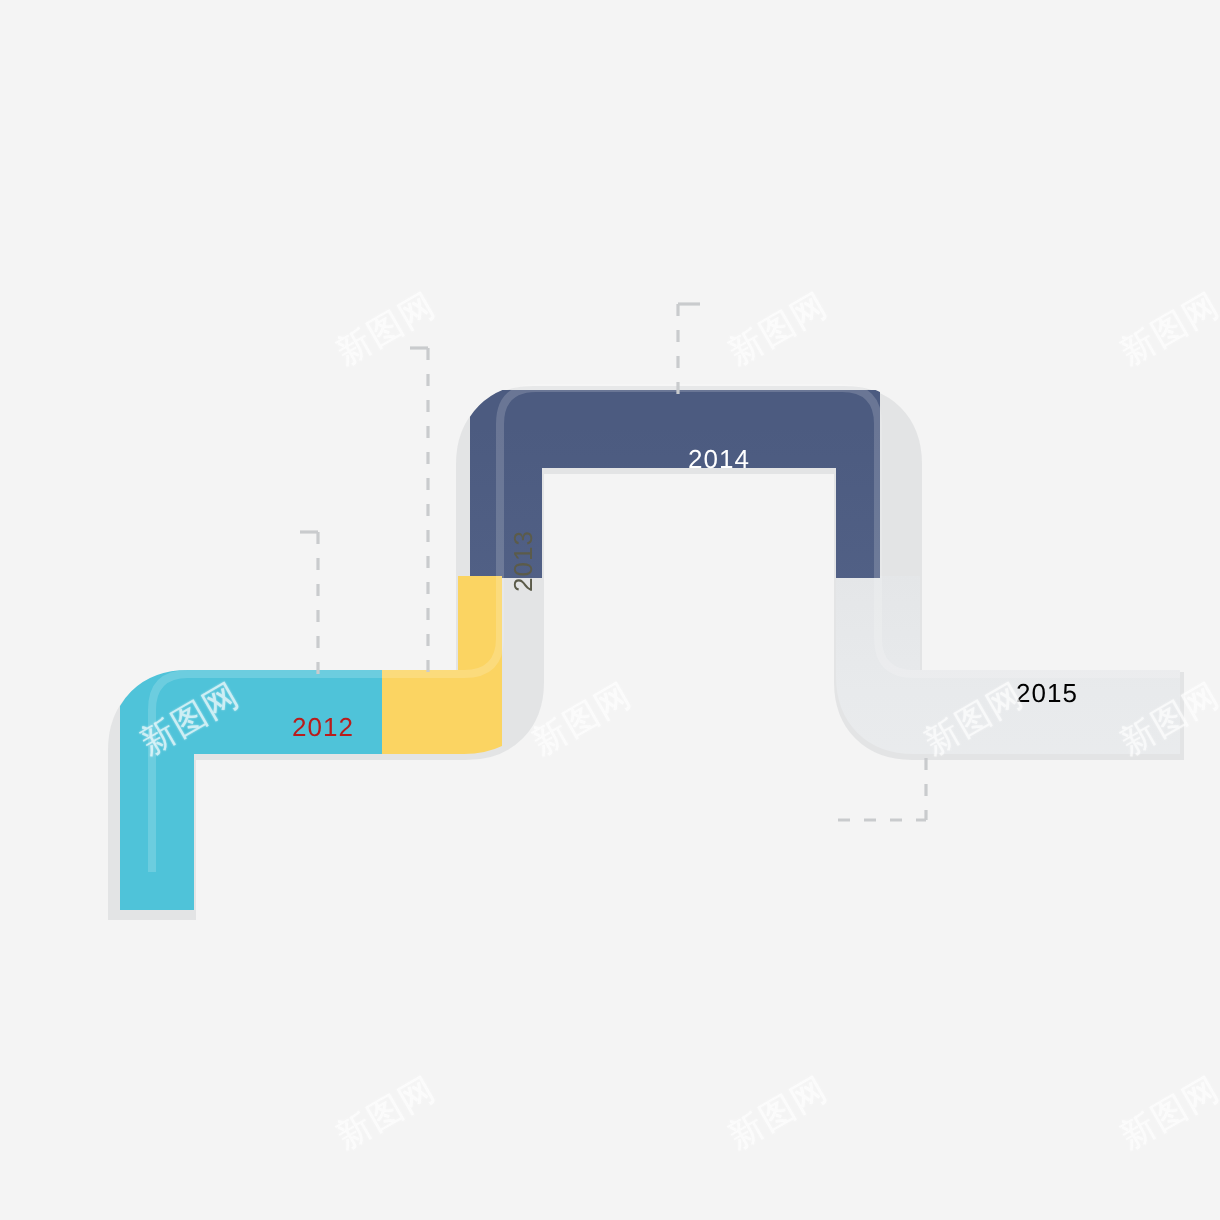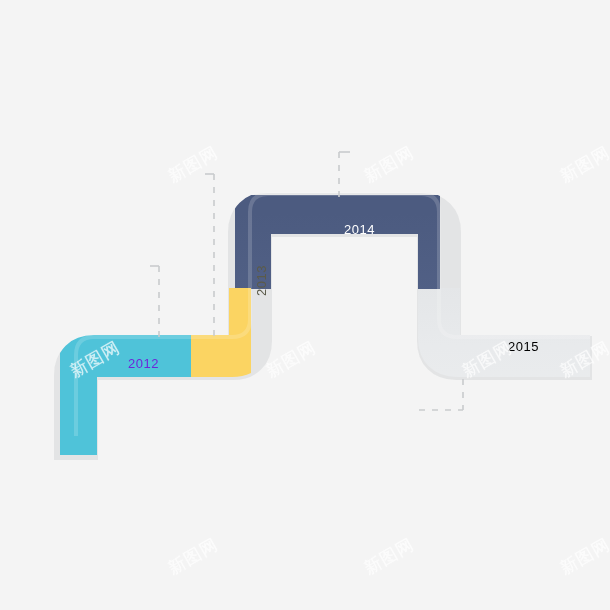--- a/index.html
+++ b/index.html
@@ -43,21 +43,21 @@
     text-shadow: 0 0 1px rgba(255,255,255,0.9);
   }
   .lbl {
     position: absolute;
     font-family: "Liberation Sans", sans-serif;
     font-size: 13px;
     letter-spacing: 0.5px;
     white-space: nowrap;
     user-select: none;
   }
-  .lbl-2012 { color: #6d28d9; left: 128px; top: 356px; text-align: right; }
+  .lbl-2012 { color: #b91c1c; left: 146px; top: 356px; text-align: right; }
   .lbl-2013 {
     color: #5b5b4a;
     left: 254px; top: 296px;
     transform: rotate(-90deg);
     transform-origin: left top;
   }
   .lbl-2014 { color: #ffffff; left: 329px; top: 222px; margin-left: 15px; }
   .lbl-2015 { color: #000000; left: 508px; top: 339px; }
 </style>
 </head>

